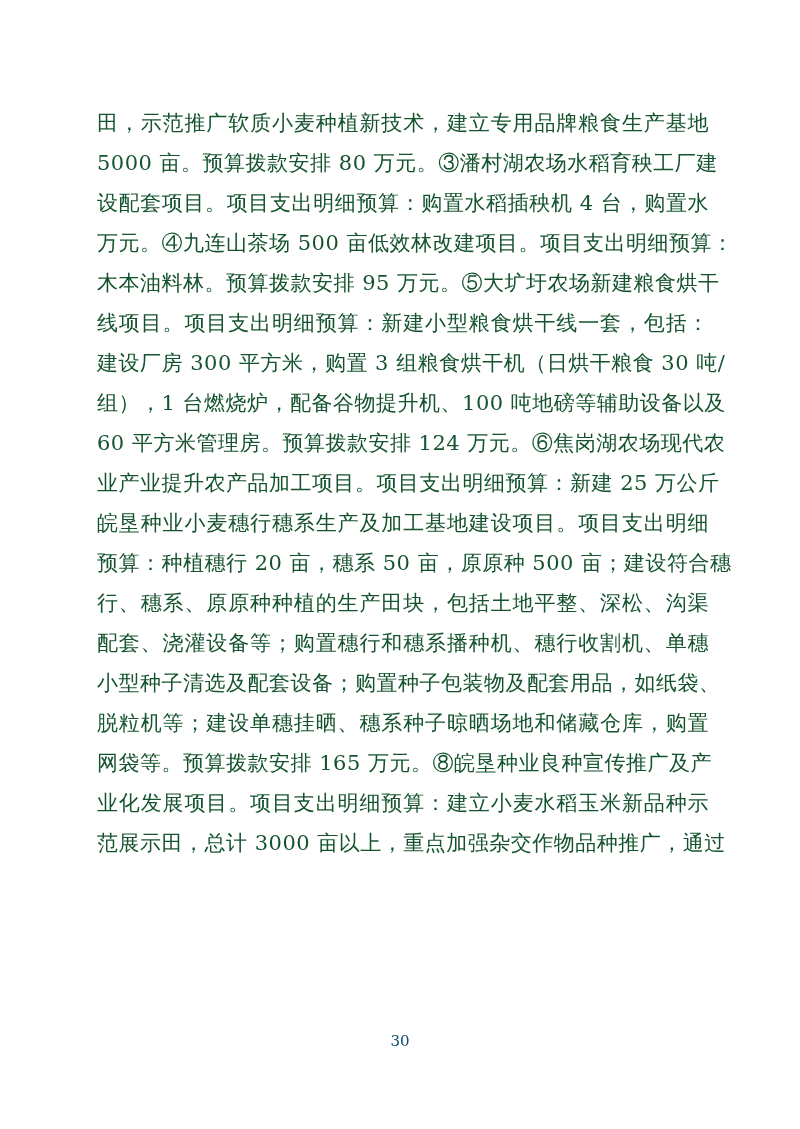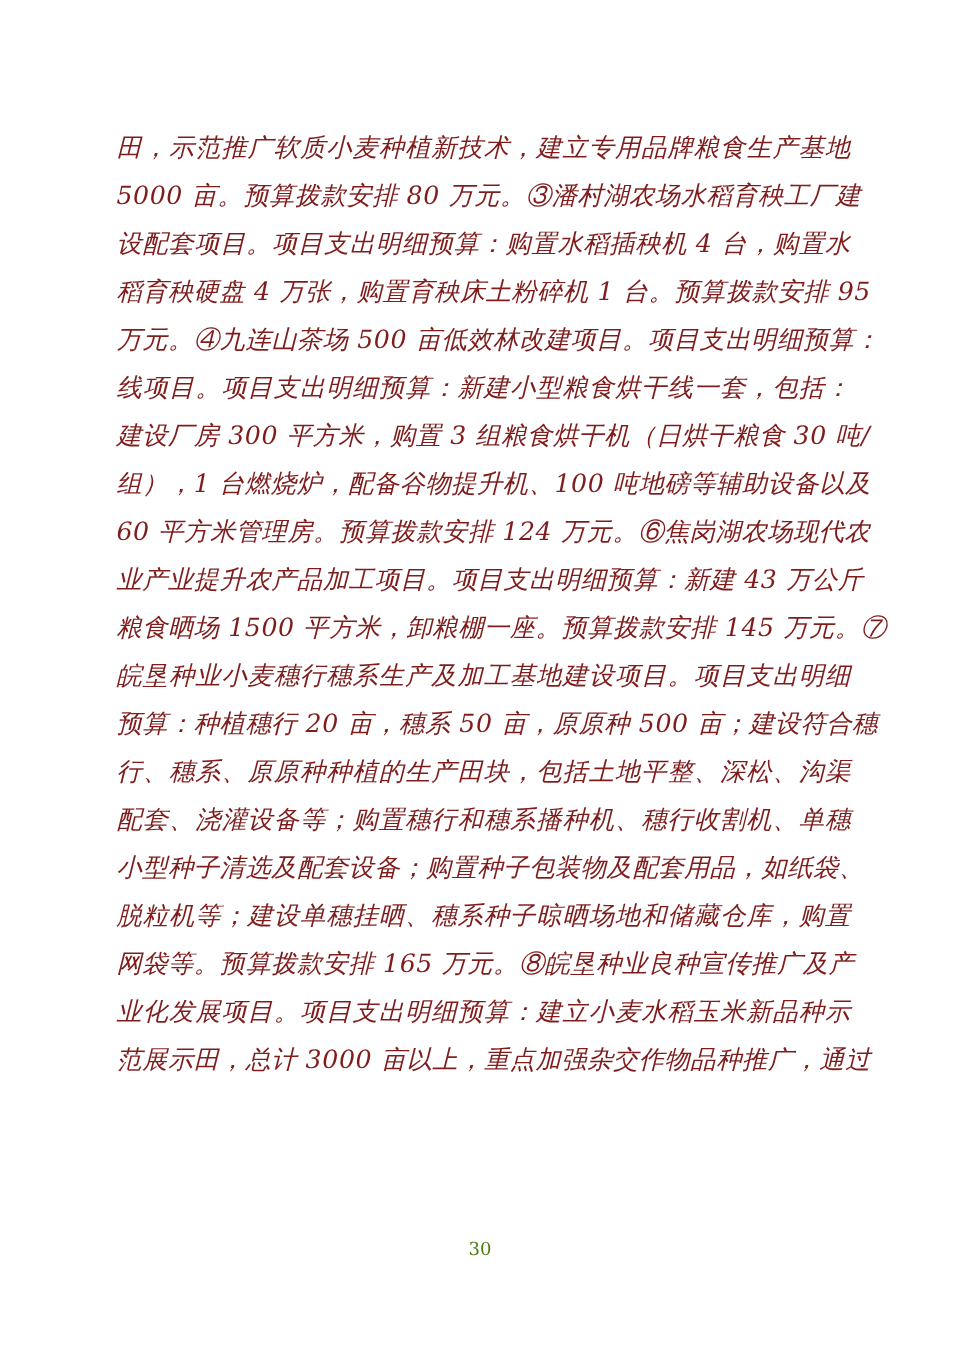--- a/index.html
+++ b/index.html
@@ -24,52 +24,50 @@
   }
   .text-line {
     height: 40px;
     line-height: 40px;
     font-size: 21px;
     letter-spacing: 0.5px;
     white-space: nowrap;
     text-align: justify;
     text-align-last: justify;
     text-justify: inter-character;
-    color: #7f1d1d;
-    font-style: italic;
+    color: #14532d;
   }
   .page-number {
     position: absolute;
     left: 0;
     right: 0;
     top: 1031px;
     height: 20px;
     text-align: center;
     font-size: 15px;
     line-height: 20px;
-    color: #4d7c0f;
+    color: #0c4a6e;
     font-family: "DejaVu Serif", "Liberation Serif", serif;
   }
 </style>
 </head>
 <body>
 
 <div class="page">
   <div class="text-block">
       <div class="text-line">田，示范推广软质小麦种植新技术，建立专用品牌粮食生产基地</div>
       <div class="text-line">5000 亩。预算拨款安排 80 万元。③潘村湖农场水稻育秧工厂建</div>
       <div class="text-line">设配套项目。项目支出明细预算：购置水稻插秧机 4 台，购置水</div>
-      <div class="text-line">稻育秧硬盘 4 万张，购置育秧床土粉碎机 1 台。预算拨款安排 95</div>
       <div class="text-line">万元。④九连山茶场 500 亩低效林改建项目。项目支出明细预算：</div>
+      <div class="text-line">木本油料林。预算拨款安排 95 万元。⑤大圹圩农场新建粮食烘干</div>
       <div class="text-line">线项目。项目支出明细预算：新建小型粮食烘干线一套，包括：</div>
       <div class="text-line">建设厂房 300 平方米，购置 3 组粮食烘干机（日烘干粮食 30 吨/</div>
       <div class="text-line">组），1 台燃烧炉，配备谷物提升机、100 吨地磅等辅助设备以及</div>
       <div class="text-line">60 平方米管理房。预算拨款安排 124 万元。⑥焦岗湖农场现代农</div>
-      <div class="text-line">业产业提升农产品加工项目。项目支出明细预算：新建 43 万公斤</div>
-      <div class="text-line">粮食晒场 1500 平方米，卸粮棚一座。预算拨款安排 145 万元。⑦</div>
+      <div class="text-line">业产业提升农产品加工项目。项目支出明细预算：新建 25 万公斤</div>
       <div class="text-line">皖垦种业小麦穗行穗系生产及加工基地建设项目。项目支出明细</div>
       <div class="text-line">预算：种植穗行 20 亩，穗系 50 亩，原原种 500 亩；建设符合穗</div>
       <div class="text-line">行、穗系、原原种种植的生产田块，包括土地平整、深松、沟渠</div>
       <div class="text-line">配套、浇灌设备等；购置穗行和穗系播种机、穗行收割机、单穗</div>
       <div class="text-line">小型种子清选及配套设备；购置种子包装物及配套用品，如纸袋、</div>
       <div class="text-line">脱粒机等；建设单穗挂晒、穗系种子晾晒场地和储藏仓库，购置</div>
       <div class="text-line">网袋等。预算拨款安排 165 万元。⑧皖垦种业良种宣传推广及产</div>
       <div class="text-line">业化发展项目。项目支出明细预算：建立小麦水稻玉米新品种示</div>
       <div class="text-line">范展示田，总计 3000 亩以上，重点加强杂交作物品种推广，通过</div>
     </div>

